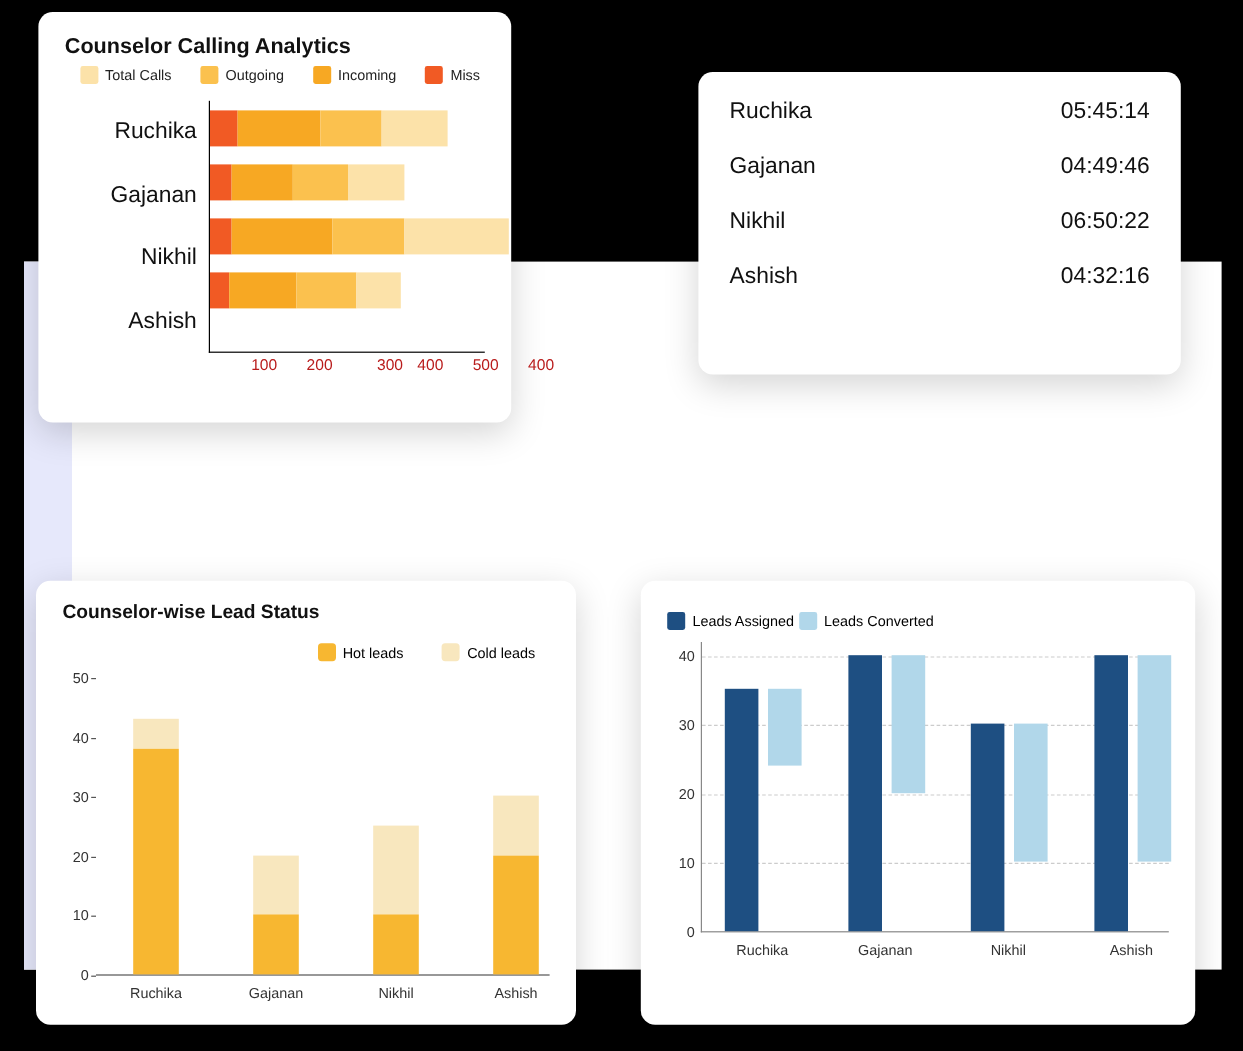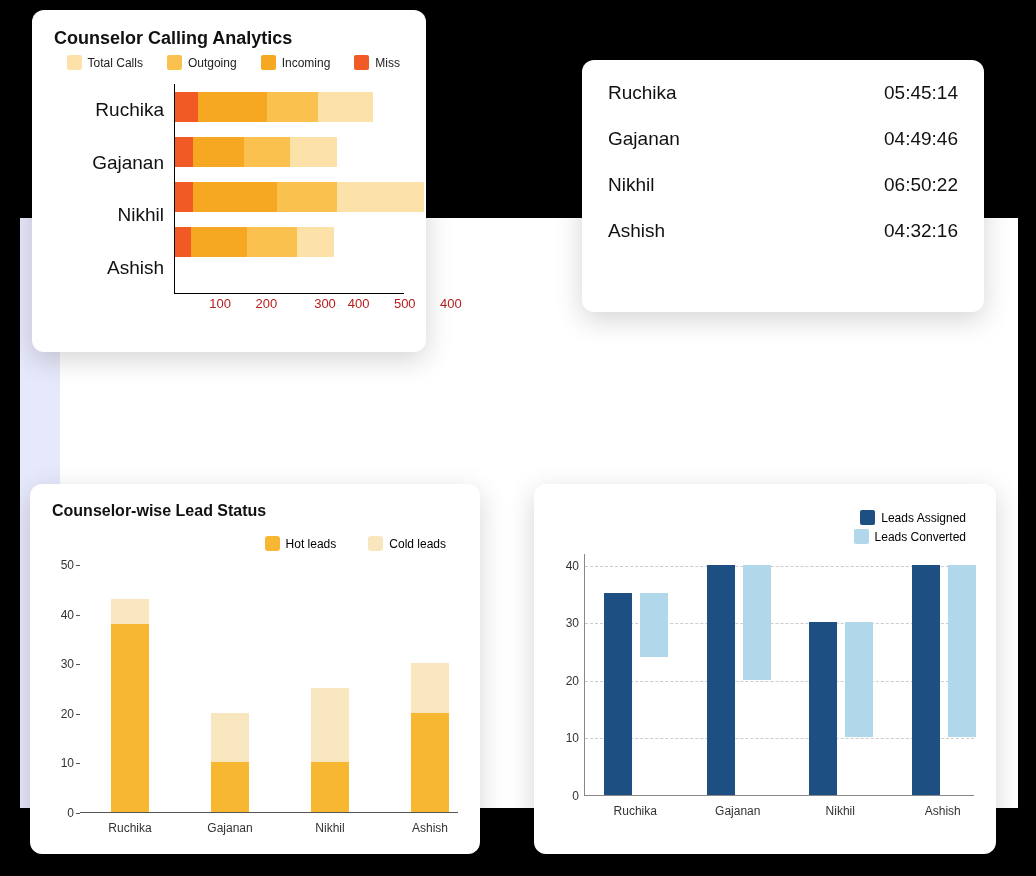--- a/index.html
+++ b/index.html
@@ -59,21 +59,21 @@
   .y-tick { position: absolute; left: -30px; font-size: 12px; color: #333; transform: translateY(-50%); width: 24px; text-align: right; }
   .y-line { position: absolute; left: -4px; width: 4px; border-top: 1px solid #555; }
   .vbar-col { position: absolute; bottom: 0; width: 38px; }
   .vbar-seg { width: 100%; }
   #chart3-xaxis { position: relative; margin-left: 28px; height: 24px; margin-top: 8px; }
   #chart3-xaxis span { position: absolute; font-size: 12px; color: #333; transform: translateX(-50%); }
 
   
   #card-conv { left: 534px; top: 484px; width: 462px; height: 370px; }
   #card-conv .card-title { font-size: 17px; font-weight: 700; }
-  #card-conv .legend { font-size: 12px; margin-top: 8px; display: flex; flex-direction: column; align-items: flex-end; gap: 4px; padding-right: 8px; }
+  #card-conv .legend { font-size: 12px; margin-top: 8px; display: flex; flex-direction: row; align-items: flex-end; gap: 4px; padding-right: 8px; }
   #chart4-plot { position: relative; height: 242px; margin-top: 10px; border-left: 1px solid #888; border-bottom: 1px solid #888; margin-left: 28px; }
   .grid-line { position: absolute; left: 0; right: 0; border-top: 1.5px dashed #ccc; }
   .y-tick4 { position: absolute; left: -28px; font-size: 12px; color: #333; transform: translateY(-50%); width: 22px; text-align: right; }
   .group { position: absolute; bottom: 0; display: flex; gap: 8px; }
   .gbar { width: 28px; }
   #chart4-xaxis { position: relative; margin-left: 28px; height: 24px; margin-top: 8px; }
   #chart4-xaxis span { position: absolute; font-size: 12px; color: #333; transform: translateX(-50%); }
 </style>
 </head>
 <body>

